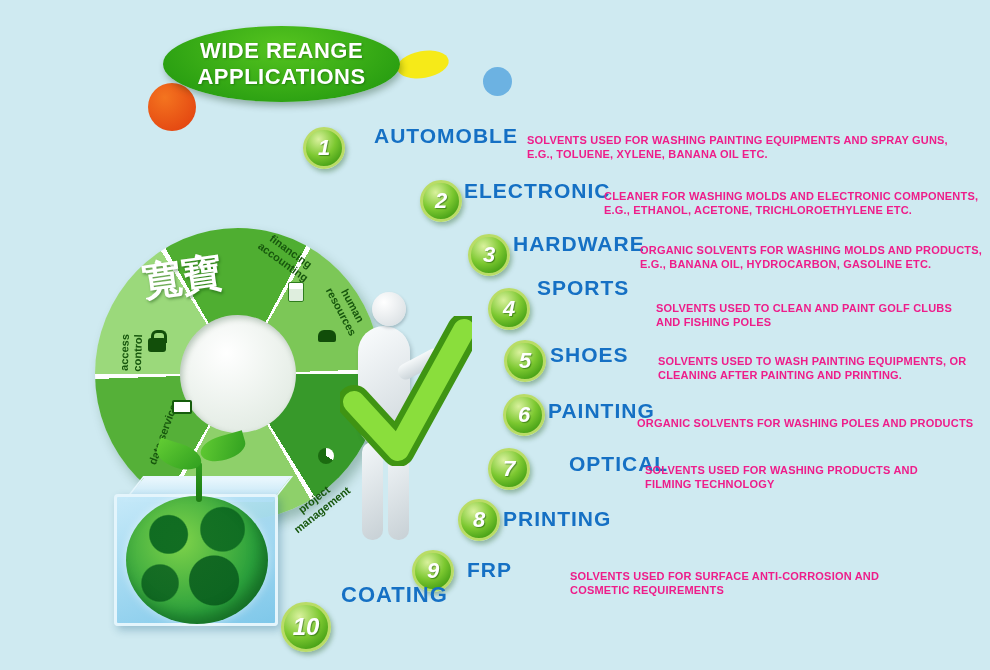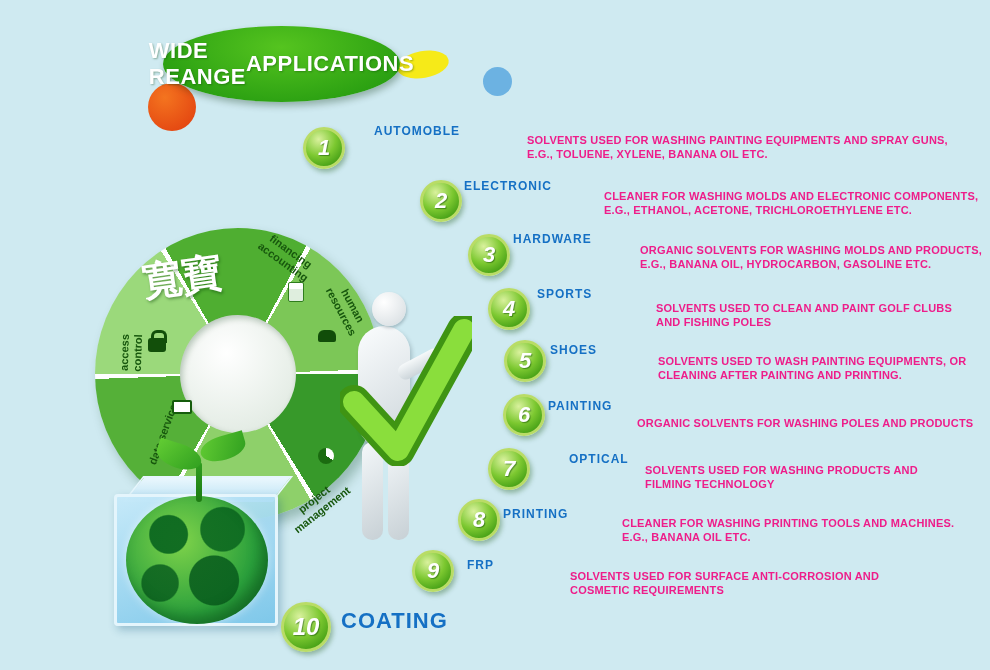--- a/index.html
+++ b/index.html
@@ -7,23 +7,23 @@
   .stage {
     position:relative; width:990px; height:670px;
     background:#cfeaf1; overflow:hidden;
   }
   
   .badge-oval {
     position:absolute; left:163px; top:26px; width:237px; height:76px;
     border-radius:50%;
     background:radial-gradient(ellipse at 50% 28%, #55c41f, #2ba012 75%);
     box-shadow:2px 4px 7px rgba(0,40,0,.3);
-    display:flex; flex-direction:row; align-items:center; justify-content:center;
+    display:flex; flex-direction:column; align-items:center; justify-content:center;
     color:#fff; font-size:22px; font-weight:bold; letter-spacing:.5px;
-    text-shadow:1px 1px 2px rgba(0,60,0,.35); z-index:3;
+    text-shadow:1px 1px 2px rgba(0,60,0,.35); z-index:3;text-align:right;
   }
   .dot { position:absolute; border-radius:50%; z-index:2; }
   .dot-orange { left:148px; top:83px; width:48px; height:48px;
     background:radial-gradient(circle at 35% 30%, #f4741f, #e03c0e); }
   .dot-yellow { left:397px; top:51px; width:52px; height:27px;
     background:#f6ea18; transform:rotate(-10deg); }
   .dot-blue { left:483px; top:67px; width:29px; height:29px; background:#6cb2e2; }
 
   
   .wheel {
@@ -112,21 +112,21 @@
   .num-badge {
     position:absolute; width:42px; height:42px; border-radius:50%;
     background:radial-gradient(circle at 35% 26%, #d9f19d, #7cc830 48%, #3f9b13 85%);
     border:3px solid #b9dc66;
     box-shadow:2px 3px 5px rgba(20,80,10,.35);
     display:flex; align-items:center; justify-content:center;
     color:#fff; font-style:italic; font-weight:bold; font-size:22px;
     text-shadow:1px 1px 1px rgba(0,60,0,.45); z-index:6;
   }
   .num-badge.big { width:50px; height:50px; font-size:24px; }
-  .item-title { position:absolute; color:#1570c4; font-size:12px; font-weight:600;
+  .item-title { position:absolute; color:#1570c4; font-size:21px; font-weight:600;
     letter-spacing:1px; z-index:6; }
   .item-title.big { font-size:22px; }
   .item-desc { position:absolute; color:#ee1d8a; font-size:11px; font-weight:bold;
     line-height:1.3; letter-spacing:.2px; z-index:6;margin-top:12px; }
 </style>
 </head>
 <body>
 
 <div class="stage">
 
@@ -174,39 +174,38 @@
 
   <div class="num-badge" style="left:420px; top:180px;">2</div>
   <div class="item-title" style="left:464px; top:179px;">ELECTRONIC</div>
   <div class="item-desc" style="left:604px; top:177px; width:378px;">CLEANER FOR WASHING MOLDS AND ELECTRONIC COMPONENTS, E.G., ETHANOL, ACETONE, TRICHLOROETHYLENE ETC.</div>
 
   <div class="num-badge" style="left:468px; top:234px;">3</div>
   <div class="item-title" style="left:513px; top:232px;">HARDWARE</div>
   <div class="item-desc" style="left:640px; top:231px; width:345px;">ORGANIC SOLVENTS FOR WASHING MOLDS AND PRODUCTS, E.G., BANANA OIL, HYDROCARBON, GASOLINE ETC.</div>
 
   <div class="num-badge" style="left:488px; top:288px;">4</div>
-  <div class="item-title" style="left:537px; top:287px;">SPORTS</div>
+  <div class="item-title" style="left:537px; top:276px;">SPORTS</div>
   <div class="item-desc" style="left:656px; top:289px; width:300px;">SOLVENTS USED TO CLEAN AND  PAINT GOLF CLUBS AND FISHING POLES</div>
 
   <div class="num-badge" style="left:504px; top:340px;">5</div>
   <div class="item-title" style="left:550px; top:343px;">SHOES</div>
   <div class="item-desc" style="left:658px; top:342px; width:320px;">SOLVENTS USED TO WASH PAINTING EQUIPMENTS, OR CLEANING AFTER PAINTING AND PRINTING.</div>
 
   <div class="num-badge" style="left:503px; top:394px;">6</div>
   <div class="item-title" style="left:548px; top:399px;">PAINTING</div>
   <div class="item-desc" style="left:637px; top:404px; width:350px;">ORGANIC SOLVENTS FOR WASHING POLES AND PRODUCTS</div>
 
   <div class="num-badge" style="left:488px; top:448px;">7</div>
   <div class="item-title" style="left:537px; top:452px;margin-left:32px;">OPTICAL</div>
   <div class="item-desc" style="left:645px; top:451px; width:320px;">SOLVENTS USED FOR WASHING PRODUCTS AND FILMING TECHNOLOGY</div>
 
   <div class="num-badge" style="left:458px; top:499px;">8</div>
   <div class="item-title" style="left:503px; top:507px;">PRINTING</div>
-  <div class="item-desc" style="left:622px; top:504px; width:360px;">CLEANER FOR WASHING PRINTING TOOLS AND MACHINES. E.G., BANANA OIL ETC.</div>
 
   <div class="num-badge" style="left:412px; top:550px;">9</div>
   <div class="item-title" style="left:467px; top:558px;">FRP</div>
   <div class="item-desc" style="left:570px; top:557px; width:320px;">SOLVENTS USED FOR SURFACE ANTI-CORROSION AND COSMETIC REQUIREMENTS</div>
 
   <div class="num-badge big" style="left:281px; top:602px;">10</div>
-  <div class="item-title big" style="left:341px; top:608px;">COATING</div>
+  <div class="item-title big" style="left:341px; top:582px;">COATING</div>
 
 </div>
 
 </body></html>

